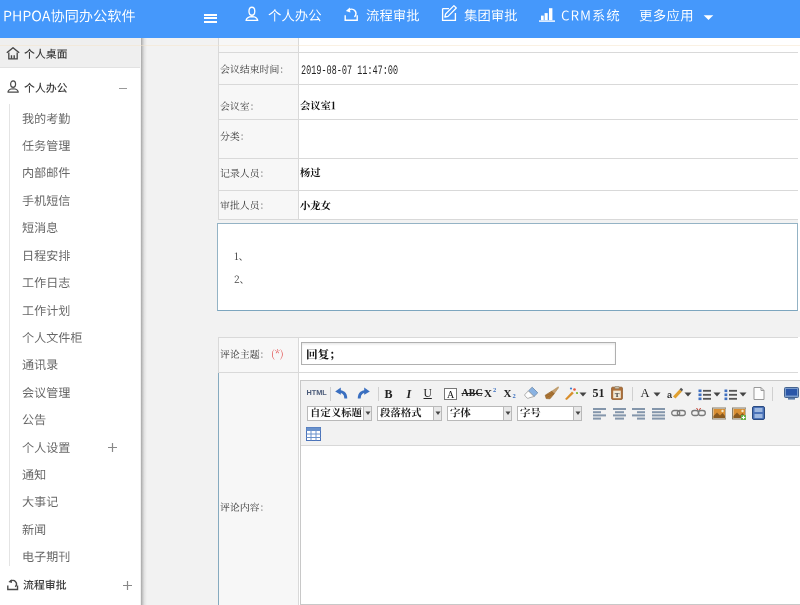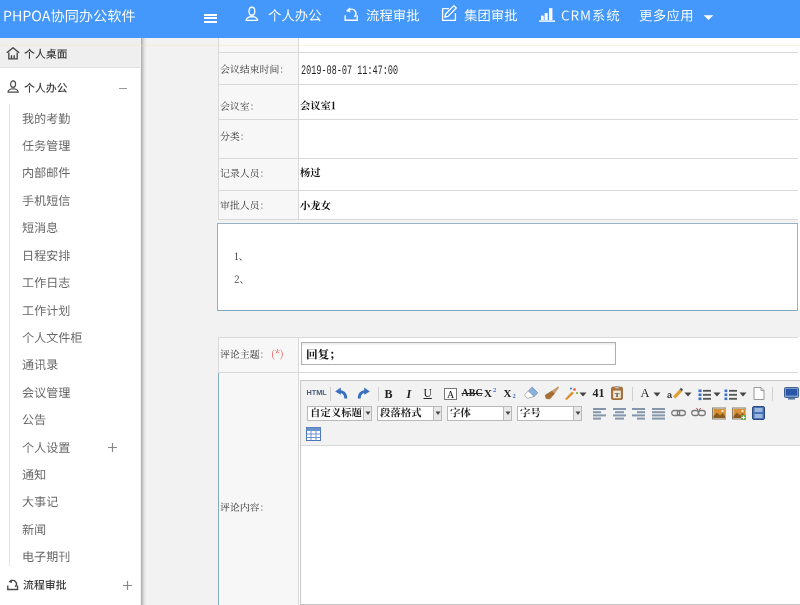--- a/index.html
+++ b/index.html
@@ -234,21 +234,21 @@
   </svg>
 <svg style="position:absolute;left:563.5px;top:386.5px;" width="14" height="13" viewBox="0 0 14 13">
     <path d="M1 12 L8 4.5 L9.8 6.3 L2.8 13 Z" fill="#d98e2b"></path>
     <circle cx="10.5" cy="2.5" r="1.3" fill="#e5533d"></circle>
     <circle cx="13" cy="6" r="1.1" fill="#7db52a"></circle>
     <circle cx="7" cy="1.5" r="1.1" fill="#3f7fd4"></circle>
   </svg>
 <svg style="position:absolute;left:578.5px;top:391.5px;" width="8" height="5" viewBox="0 0 8 5">
     <path d="M0.5 0.5 L4 4.5 L7.5 0.5 Z" fill="#444"></path>
   </svg>
-<div style="position:absolute;left:592.5px;top:383.5px;font-family:'Liberation Serif',sans-serif;font-size:12px;font-weight:bold;color:#222;line-height:18.0px;white-space:pre;">41</div>
+<div style="position:absolute;left:592.5px;top:383.5px;font-family:'Liberation Serif',sans-serif;font-size:12px;font-weight:bold;color:#222;line-height:18.0px;white-space:pre;">51</div>
 <svg style="position:absolute;left:610.5px;top:385.5px;" width="12" height="14" viewBox="0 0 12 14">
     <rect x="0.6" y="1.2" width="10.8" height="12.2" rx="1" fill="#b0713a" stroke="#8a5524" stroke-width="0.8"></rect>
     <rect x="2.2" y="4.6" width="7.6" height="7.6" fill="#f2ead8"></rect>
     <rect x="3.8" y="0.4" width="4.4" height="2.4" rx="0.8" fill="#c8c0b0" stroke="#8a7a60" stroke-width="0.6"></rect>
     <text x="6" y="11" font-family="Liberation Serif" font-size="7" font-weight="bold" fill="#333" text-anchor="middle">T</text>
   </svg>
 <div style="position:absolute;left:640.5px;top:384.125px;font-family:'Liberation Serif',sans-serif;font-size:12.5px;font-weight:normal;color:#222;line-height:18.75px;white-space:pre;">A</div>
 <svg style="position:absolute;left:652.5px;top:391.5px;" width="8" height="5" viewBox="0 0 8 5">
     <path d="M0.5 0.5 L4 4.5 L7.5 0.5 Z" fill="#444"></path>
   </svg>

